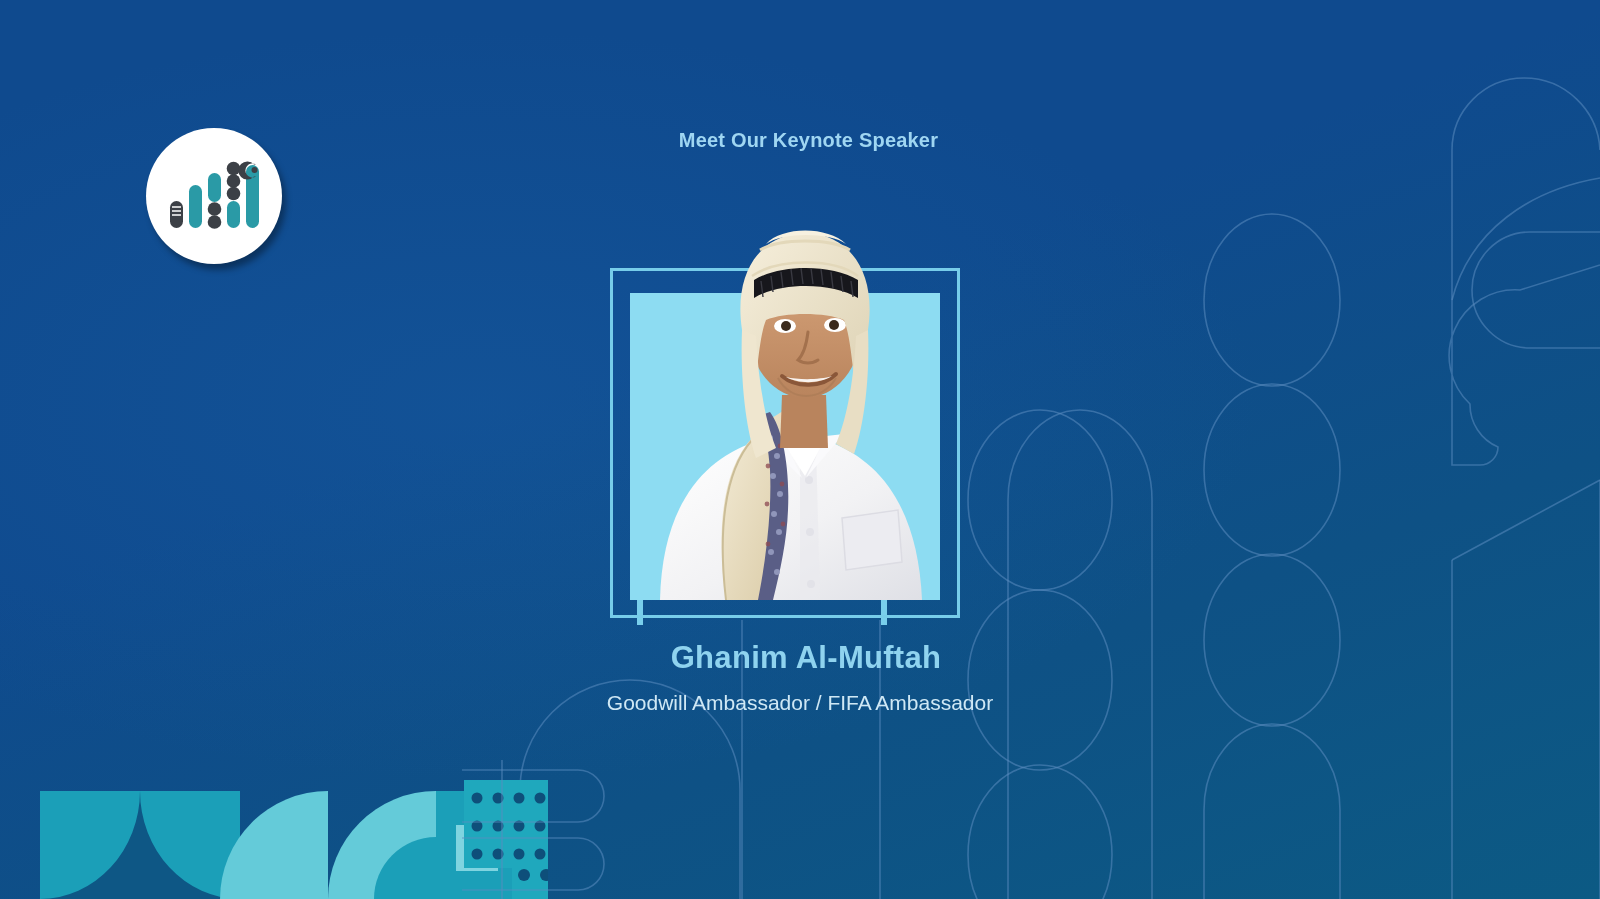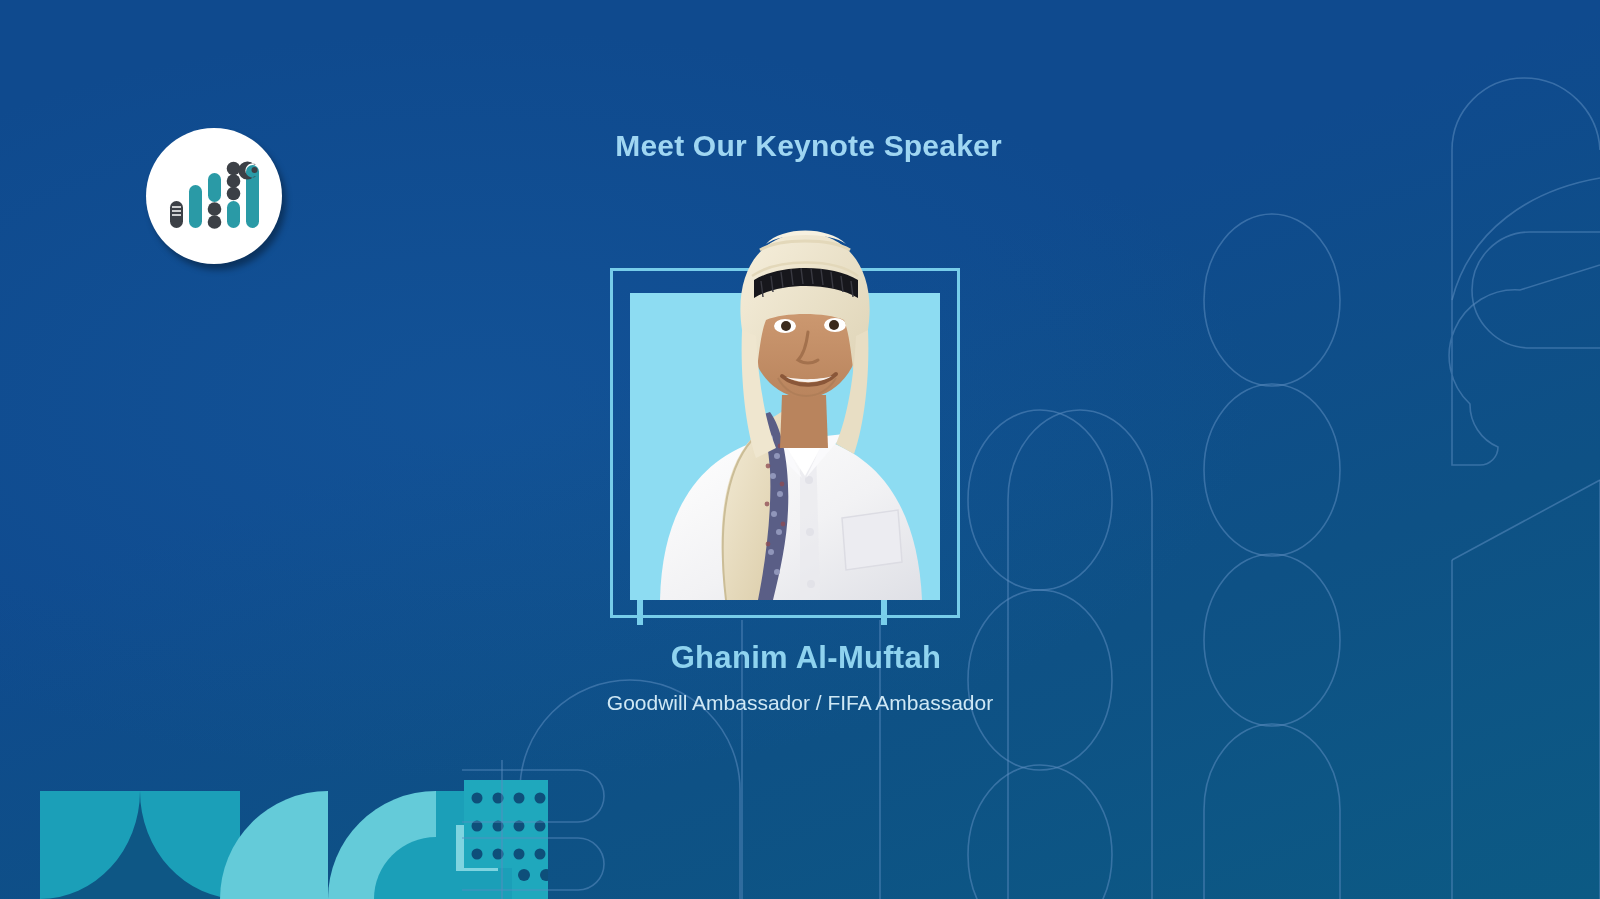--- a/index.html
+++ b/index.html
@@ -59,21 +59,21 @@
   }
 
   
   .title {
     position: absolute;
     left: 0;
     right: 0;
     top: 129px;
     text-align: center;
     color: #9fd6f2;
-    font-size: 30px;
+    font-size: 20px;
     font-weight: bold;
     letter-spacing: 0.2px;
     padding-left: 7px;
   }
   .title-inner { display: inline-block; margin-left: 10px; }
 
   
   .frame {
     position: absolute;
     left: 610px;

